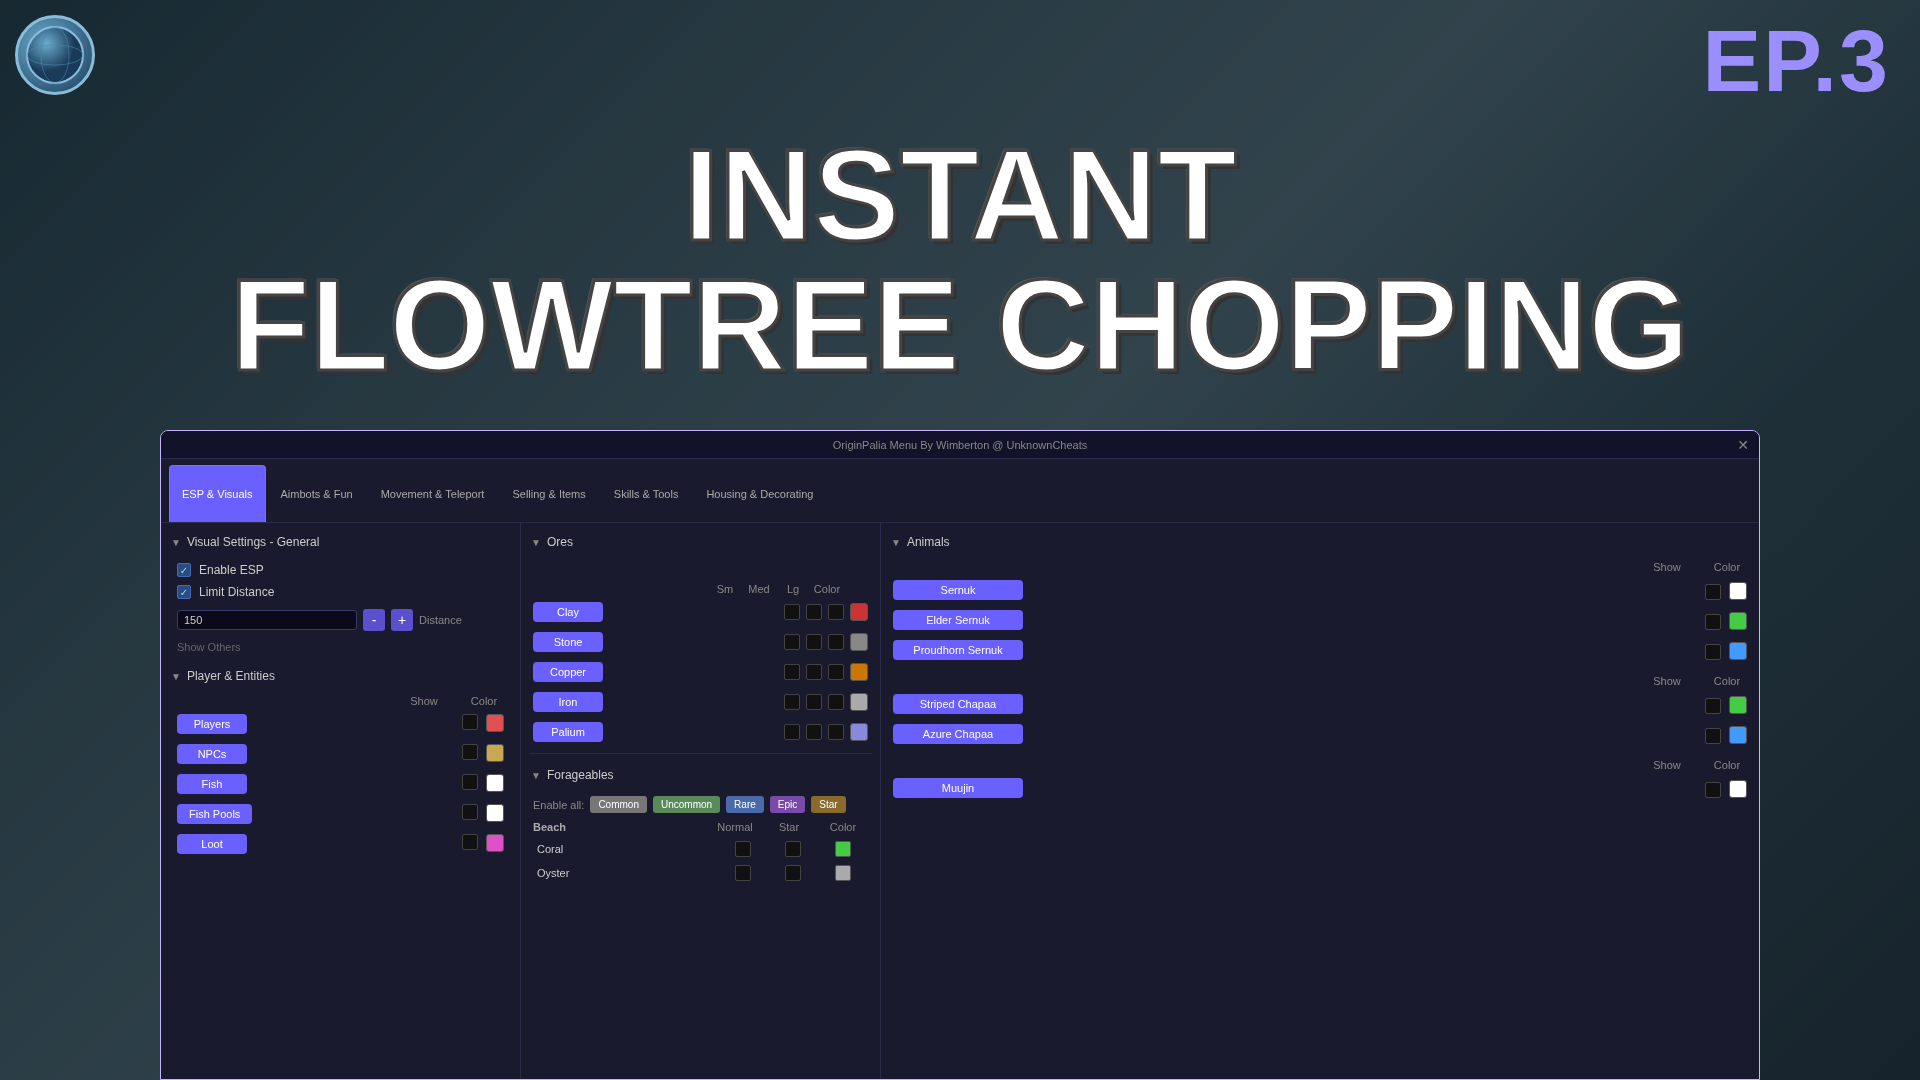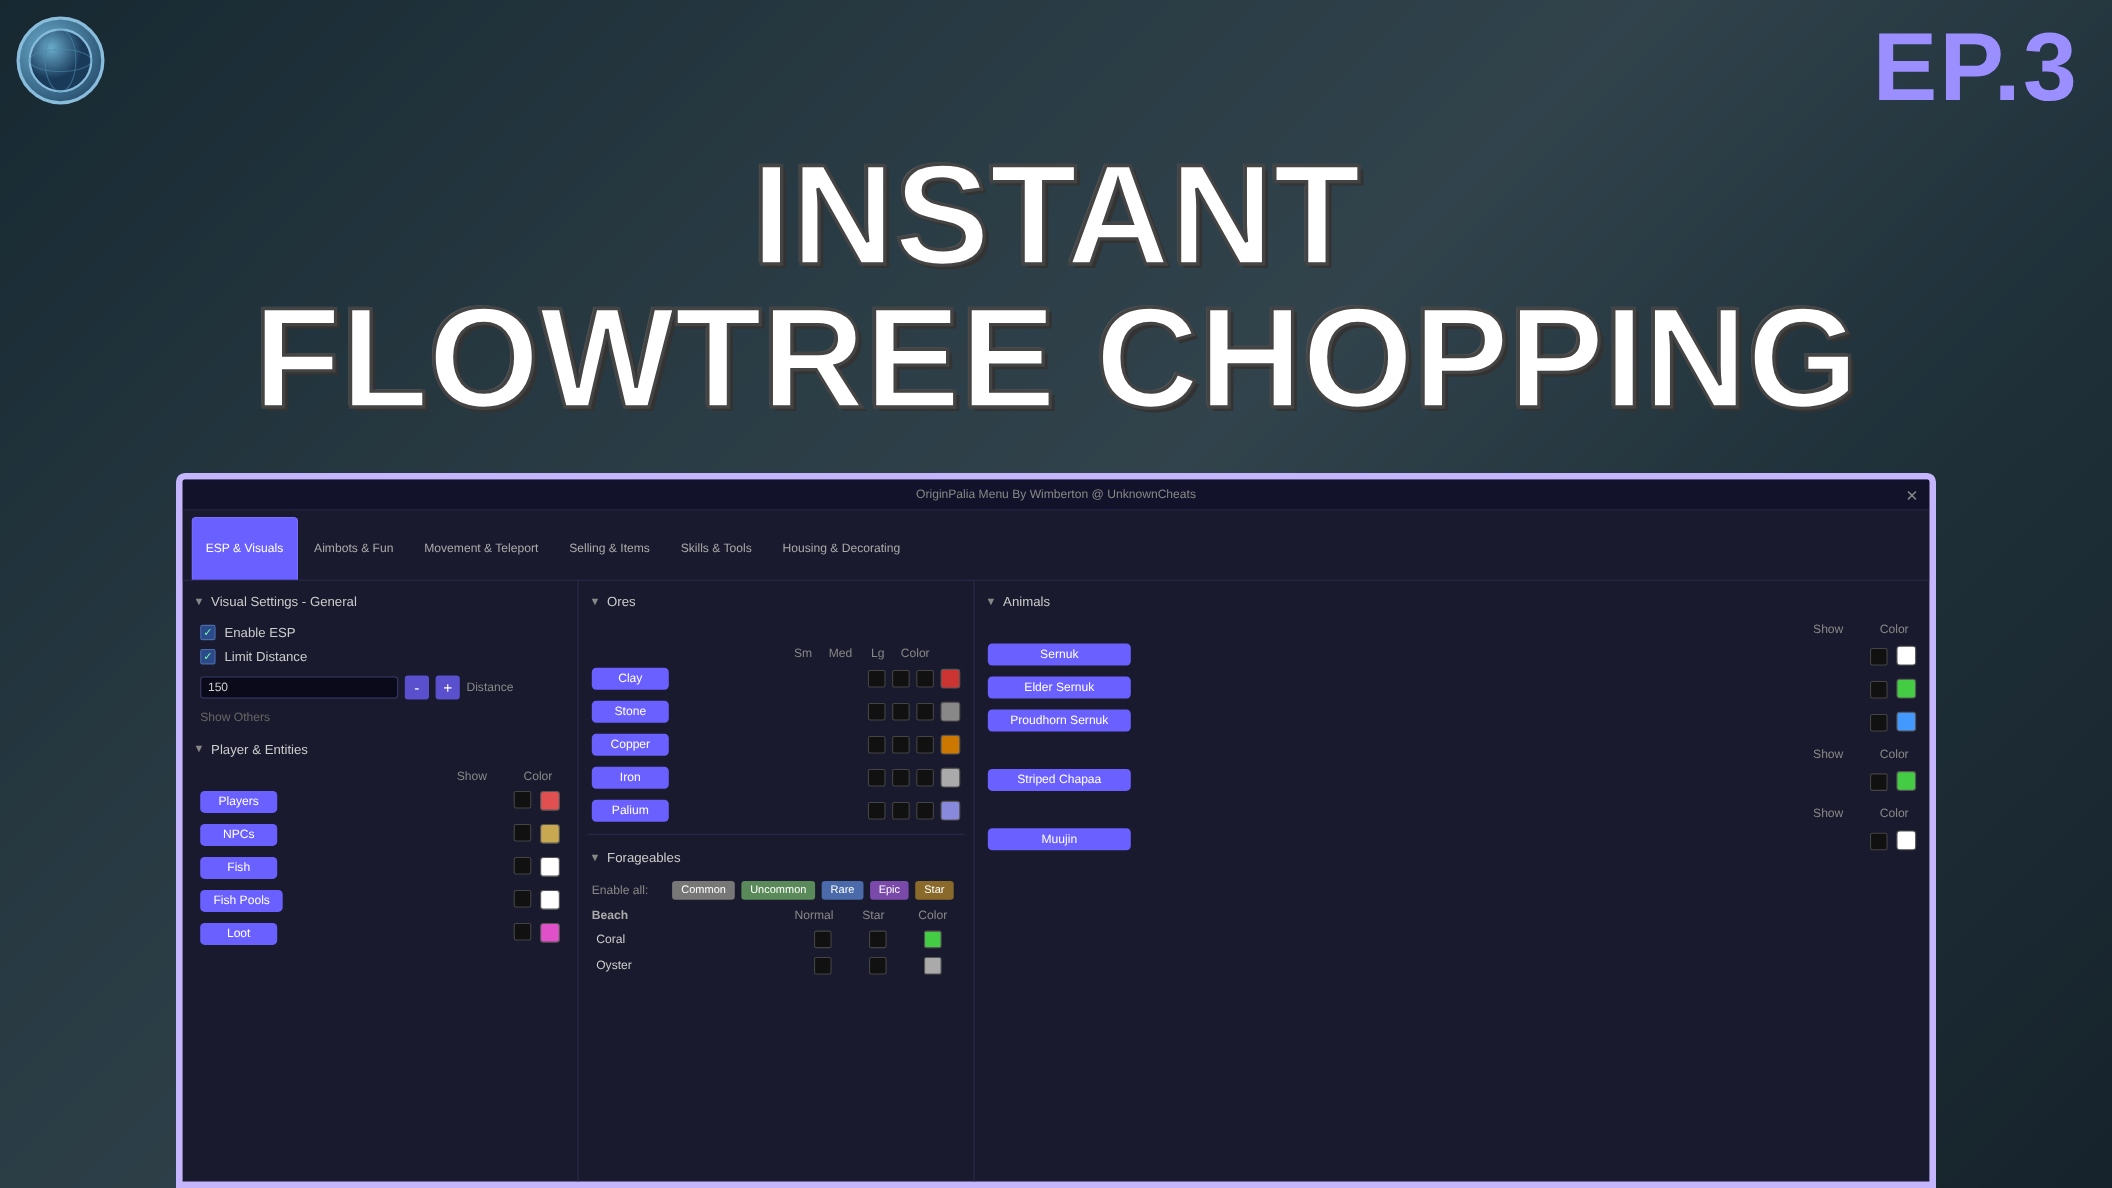--- a/index.html
+++ b/index.html
@@ -92,21 +92,21 @@
 
     
     .ui-panel {
       position: absolute;
       bottom: 0;
       left: 160px;
       right: 160px;
       top: 430px;
       background: #1a1a2e;
       border-radius: 8px 8px 0 0;
-      border: 6px solid #c4b5fd;
+      border: 1px solid #c4b5fd;
       z-index: 10;
       overflow: hidden;
     }
 
     .panel-titlebar {
       background: #12122a;
       height: 28px;
       display: flex;
       align-items: center;
       justify-content: center;
@@ -387,21 +387,21 @@
     }
 
     .rarity-btn {
       padding: 3px 8px;
       border: none;
       border-radius: 3px;
       font-size: 10px;
       cursor: pointer;
     }
 
-    .rarity-common { background: #777; color: #fff; margin-left: 16px; }
+    .rarity-common { background: #777; color: #fff; }
     .rarity-uncommon { background: #5a8a5a; color: #fff; }
     .rarity-rare { background: #4a6aaa; color: #fff; }
     .rarity-epic { background: #7a4aaa; color: #fff; }
     .rarity-star { background: #8a6a2a; color: #fff; }
 
     .forage-header-row {
       display: flex;
       align-items: center;
       padding: 4px;
       color: #888;
@@ -767,20 +767,26 @@
       </div>
 
 
       <div class="animal-row">
         <button class="animal-btn">Striped Chapaa</button>
         <div style="flex:1"></div>
         <div class="toggle-box"></div>
         <div class="color-swatch" style="background:#44cc44"></div>
       </div>
 
+      <div class="animal-row">
+        <button class="animal-btn">Azure Chapaa</button>
+        <div style="flex:1"></div>
+        <div class="toggle-box"></div>
+        <div class="color-swatch" style="background:#4499ff"></div>
+      </div>
 
 
       <div class="show-color-header">
         <span class="col-label">Show</span>
         <span class="col-label">Color</span>
       </div>
 
       <div class="animal-row">
         <button class="animal-btn">Muujin</button>
         <div style="flex:1"></div>

